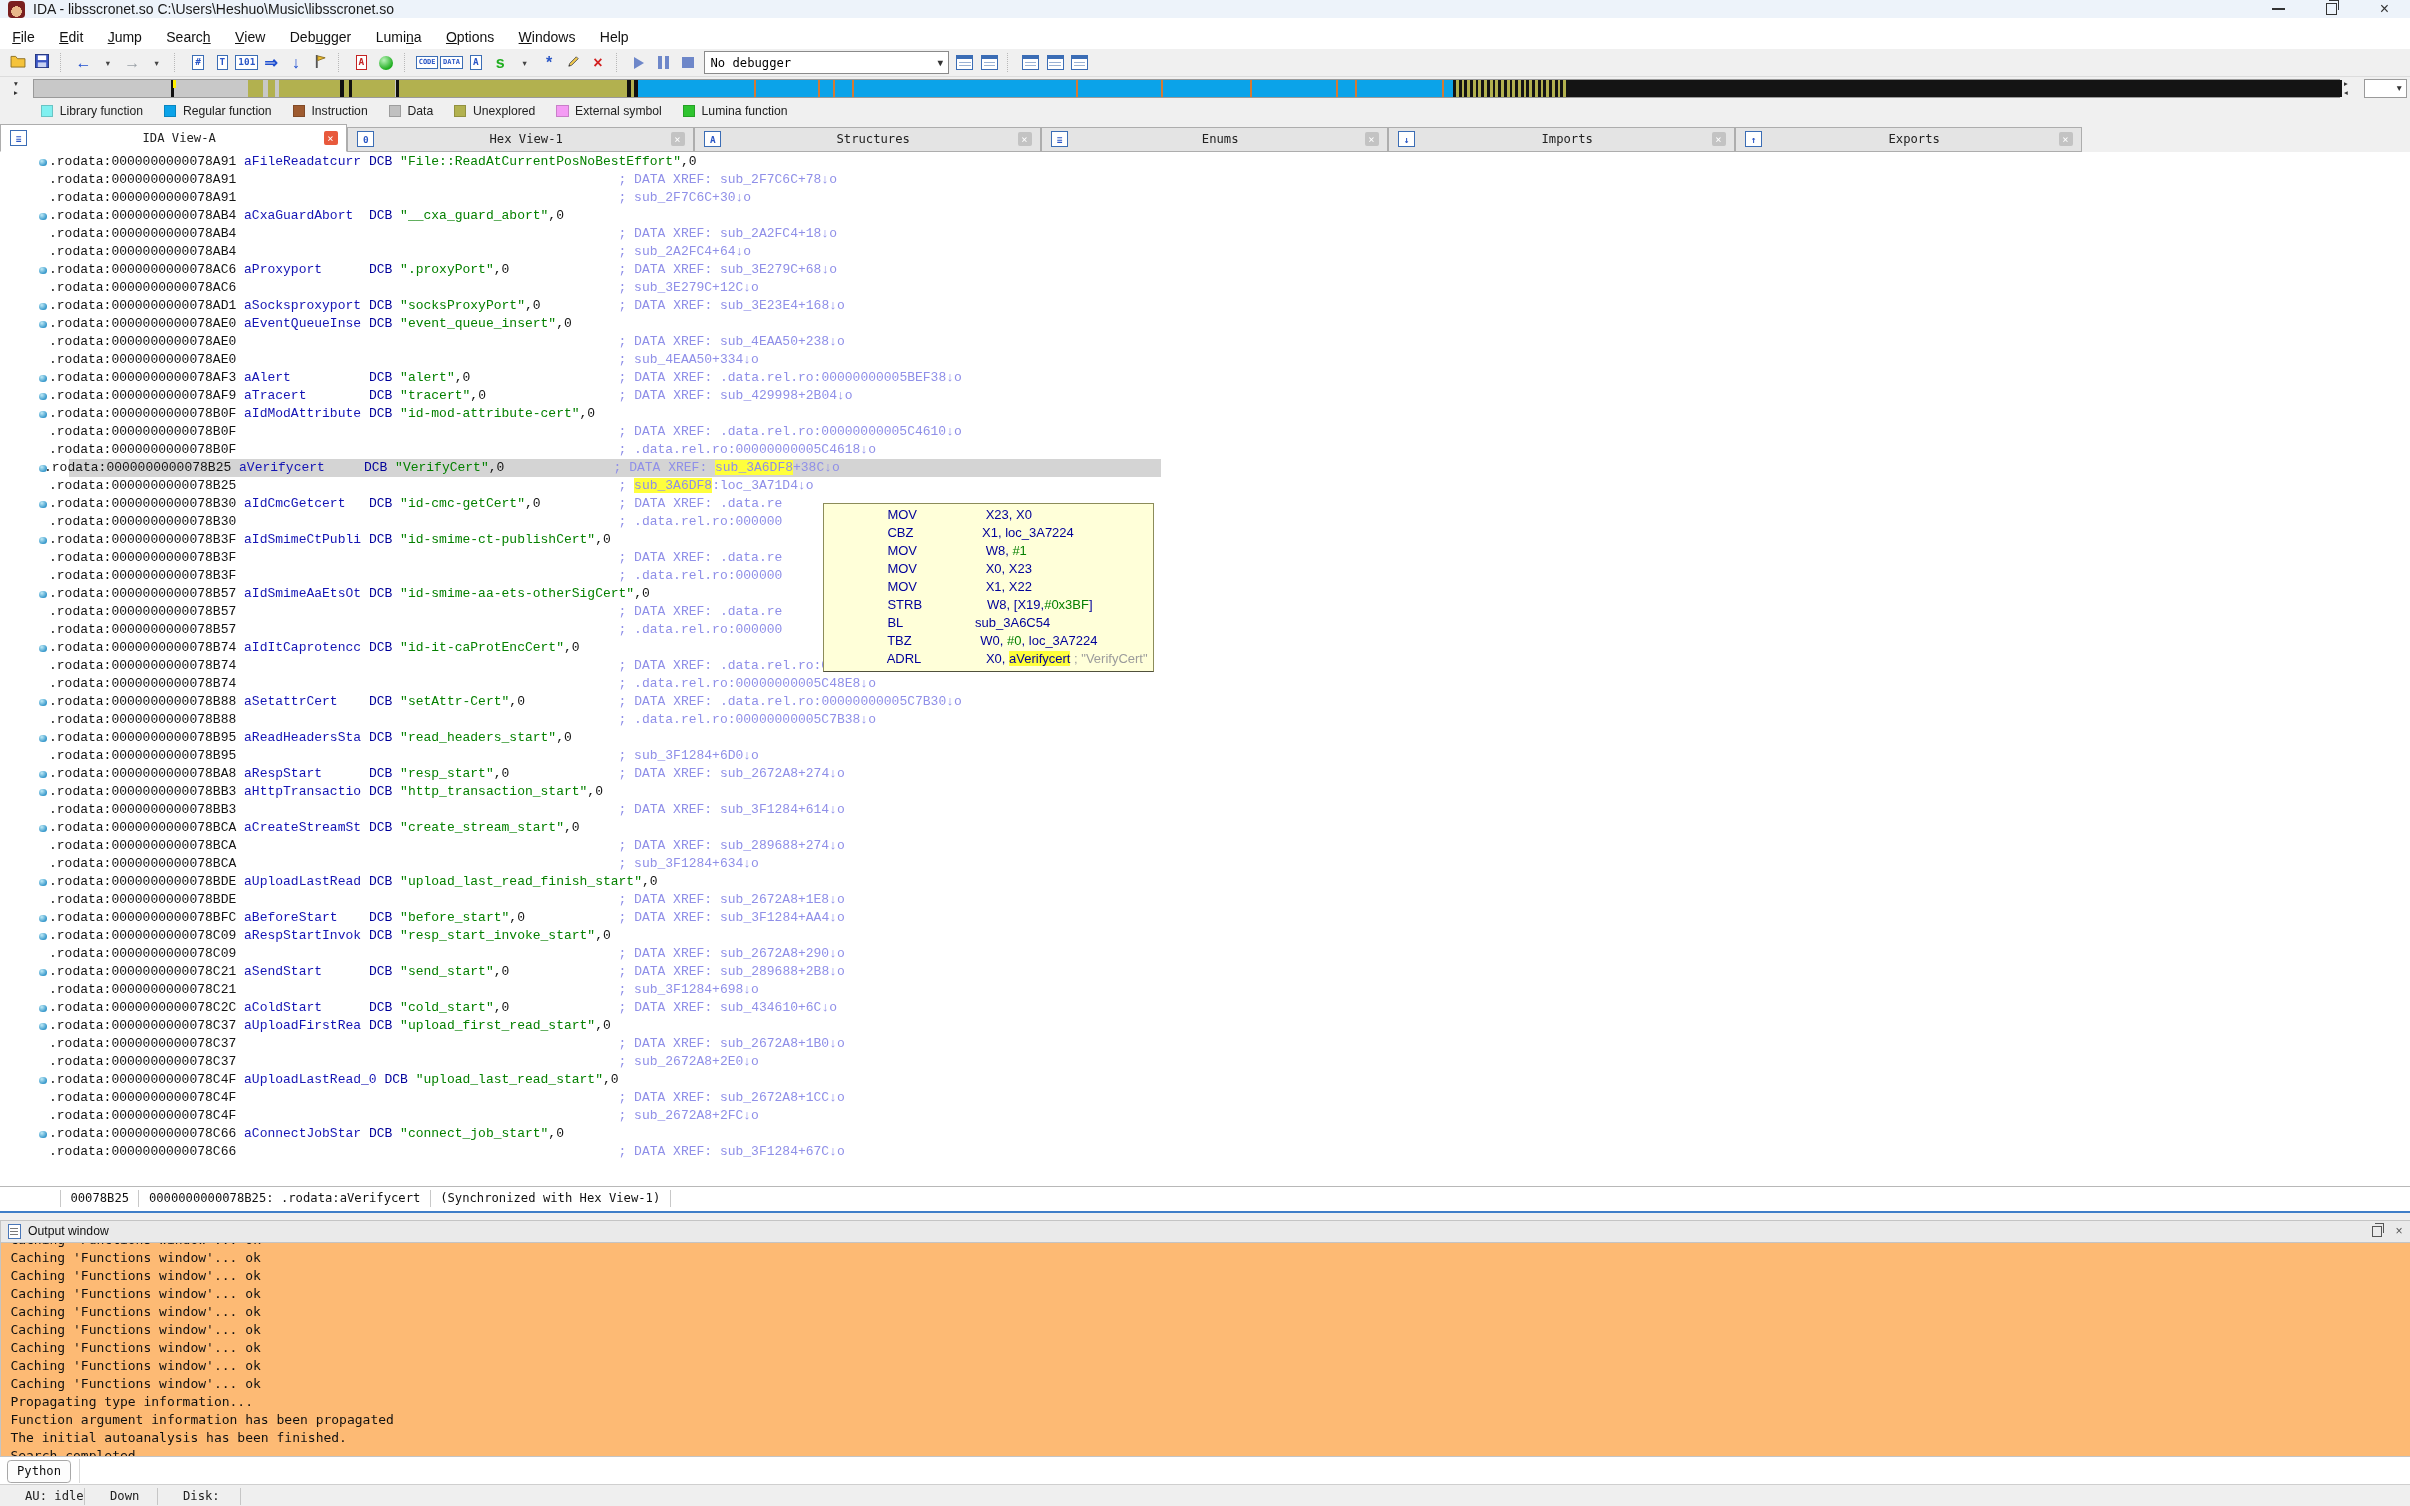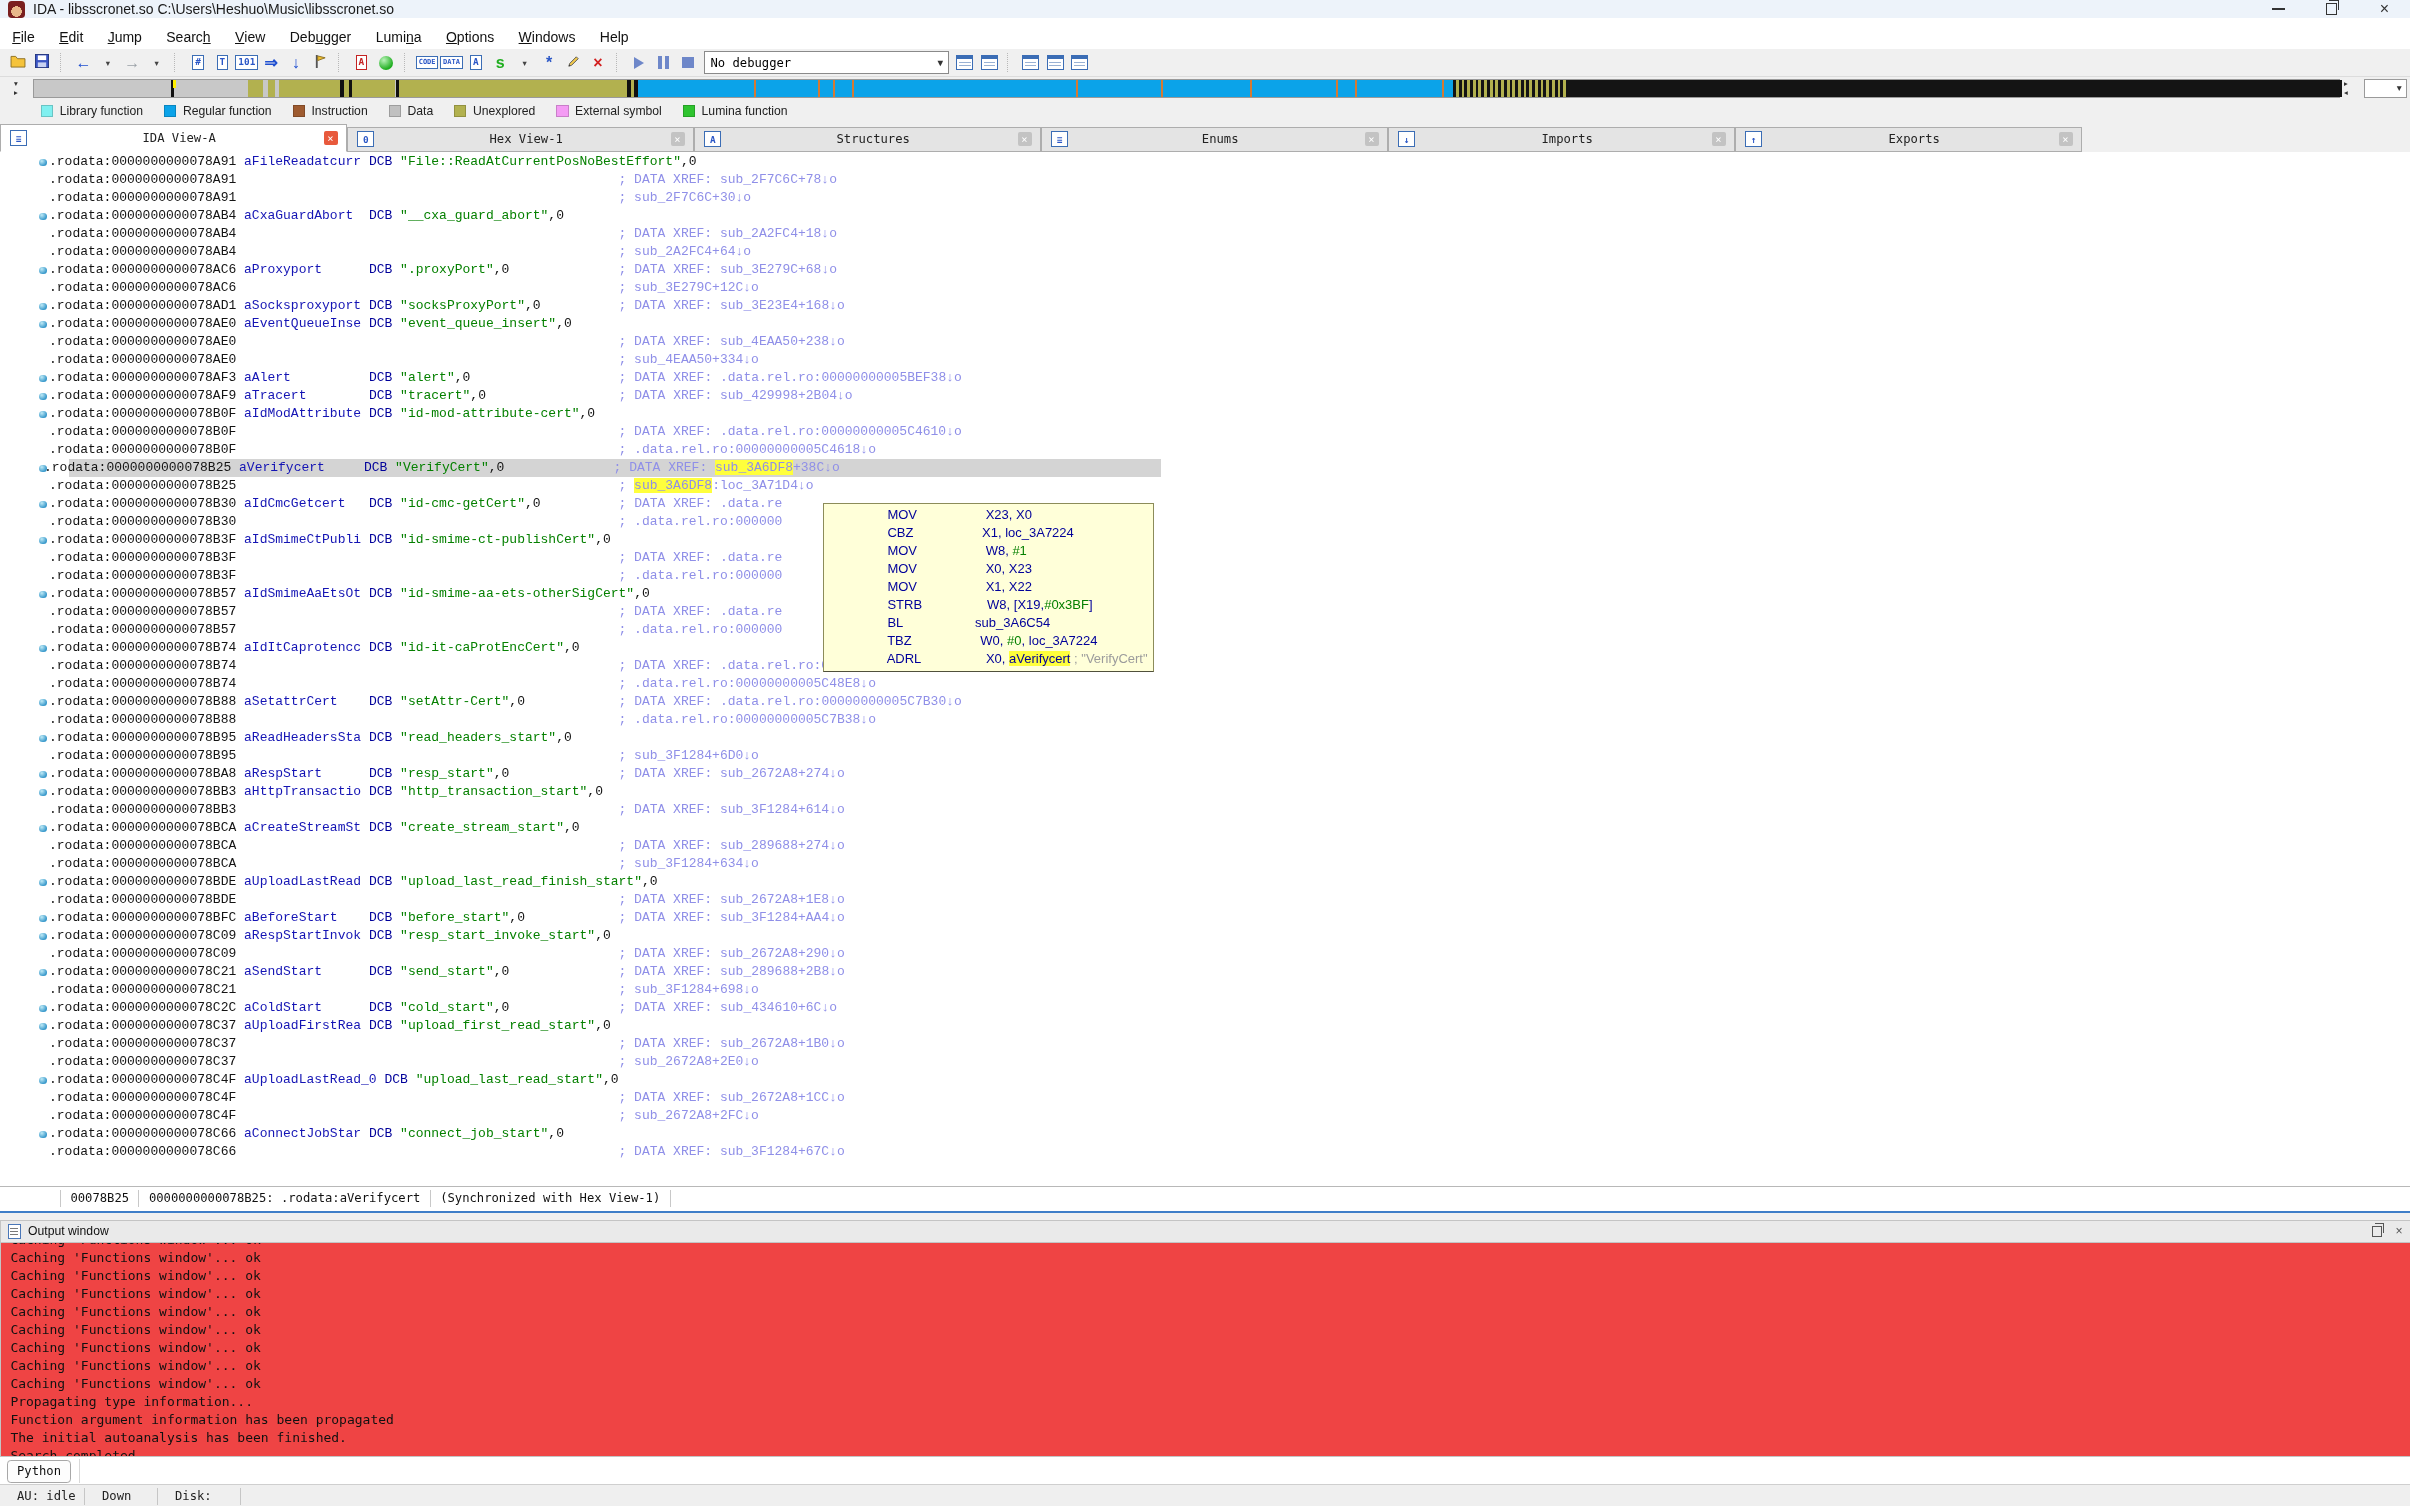--- a/index.html
+++ b/index.html
@@ -102,37 +102,37 @@
   
   .outtitle{position:absolute;top:1220px;left:0;right:0;height:22.6px;background:#eaeaea;border:0.9px solid #c4c4c4;
             box-sizing:border-box;display:flex;align-items:center;font-size:12.2px;color:#111;}
   .outicon{width:13px;height:15px;border:0.9px solid #4a77b8;background:#fff;margin:0 7.5px 0 6.6px;
            display:flex;flex-direction:column;justify-content:center;gap:1.9px;padding:0 1.9px;box-sizing:border-box;}
   .outicon i{height:0.9px;background:#7a7a7a;display:block;}
   .outbtns{margin-left:auto;display:flex;align-items:center;margin-right:7.5px;gap:13px;color:#555;}
   .outbtn{font-size:12.2px;line-height:1;}
   .outbtn .restore{width:8.5px;height:8.5px;border:1.2px solid #555;display:block;position:relative;background:#eaeaea;}
   .outbtn .restore:before{content:"";position:absolute;left:1.9px;top:-3.8px;width:8.5px;height:8.5px;border:1.2px solid #555;border-bottom:none;border-left:none;}
-  .outbody{position:absolute;top:1243px;left:0;right:0;height:213px;background:#ef4444;border-left:0.9px solid #c4c4c4;
+  .outbody{position:absolute;top:1243px;left:0;right:0;height:213px;background:#fdba74;border-left:0.9px solid #c4c4c4;
            border-right:0.9px solid #c4c4c4;overflow:hidden;box-sizing:border-box;}
   .outinner{margin-top:-12.2px;padding-left:9.4px;}
   .outline{font-family:"DejaVu Sans Mono",monospace;font-size:13px;line-height:18px;color:#111;white-space:pre;}
 
   
   .pyrow{position:absolute;top:1456px;left:0;right:0;height:28px;background:#fff;border-top:0.9px solid #c4c4c4;
          display:flex;align-items:center;}
   .pybtn{margin-left:6.6px;height:21px;padding:0 9.4px;border:0.9px solid #a8a8a8;border-radius:3.8px;background:#fdfdfd;
          font-family:"DejaVu Sans Mono",monospace;font-size:12.2px;color:#111;display:flex;align-items:center;}
   .pyinput{flex:1;height:22.6px;border:none;outline:none;margin:0 3.8px 0 7.5px;font-family:"DejaVu Sans Mono",monospace;font-size:12.2px;
            border-left:0.9px solid #d8d8d8;padding-left:5.6px;}
 
   
   .statusbar{position:absolute;top:1484px;left:0;right:0;height:22.6px;background:#efefef;border-top:0.9px solid #cfcfcf;
              display:flex;align-items:center;font-family:"DejaVu Sans Mono",monospace;font-size:12.2px;color:#222;}
-  .sbseg{height:17px;line-height:17px;padding-left:17px;border-right:0.9px solid #c6c6c6;box-sizing:border-box;}
+  .sbseg{height:17px;line-height:17px;padding-left:25px;border-right:0.9px solid #c6c6c6;box-sizing:border-box;}
 </style>
 </head>
 <body>
 
 <div id="app">
 
   <div class="titlebar">
     <div class="appicon"></div>
     <div class="wtitle">IDA - libsscronet.so C:\Users\Heshuo\Music\libsscronet.so</div>
     <div class="wincontrols">

